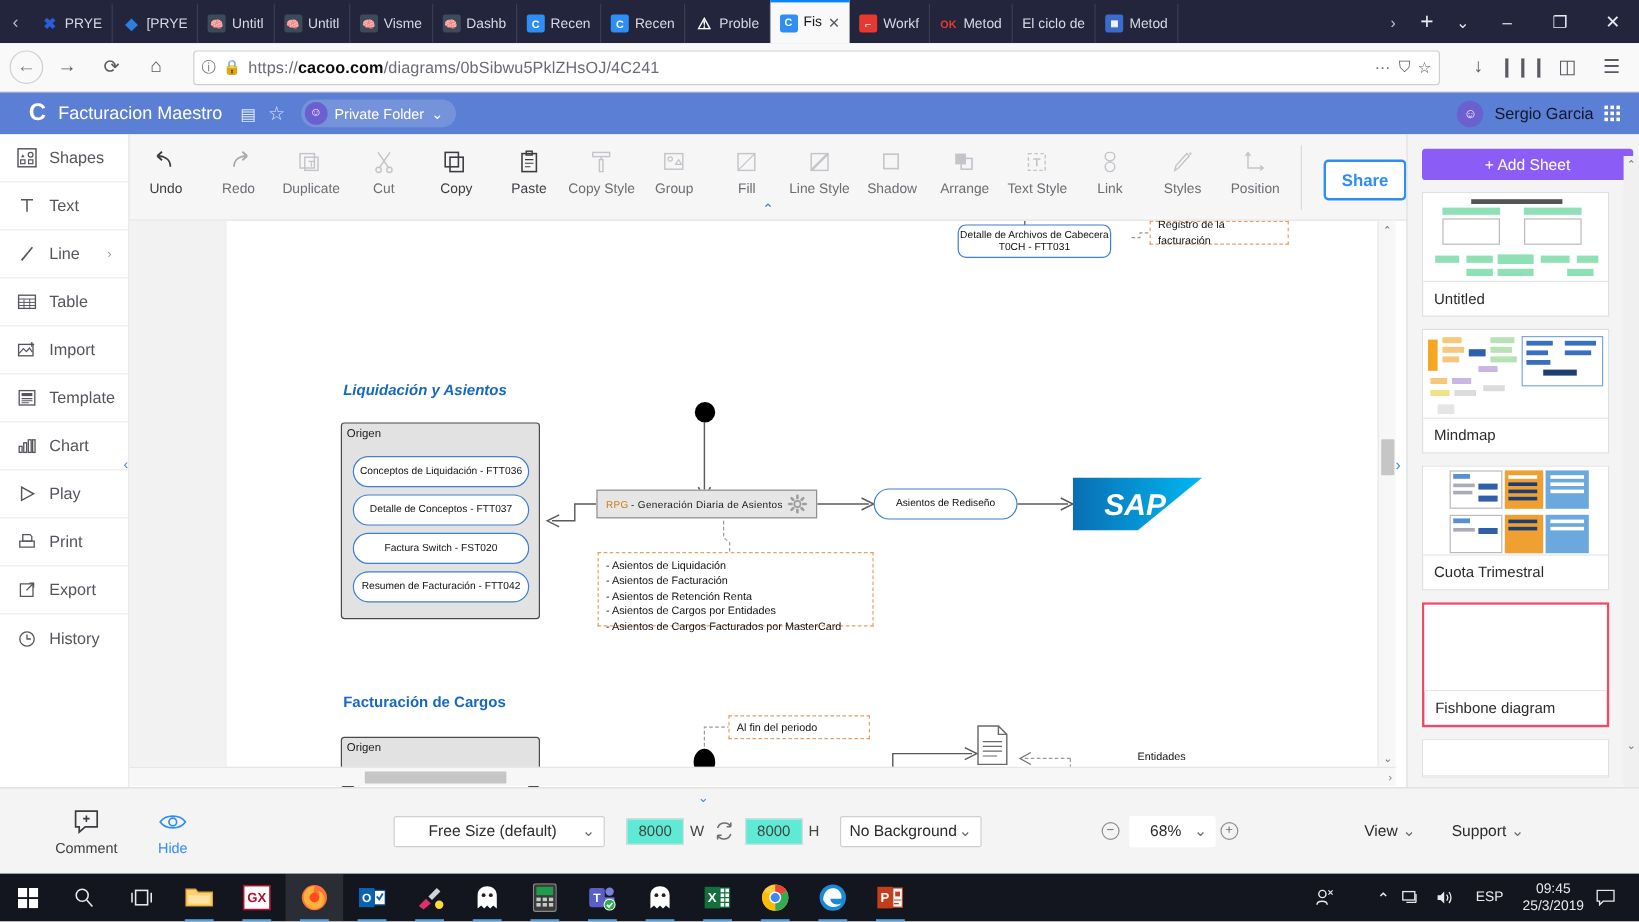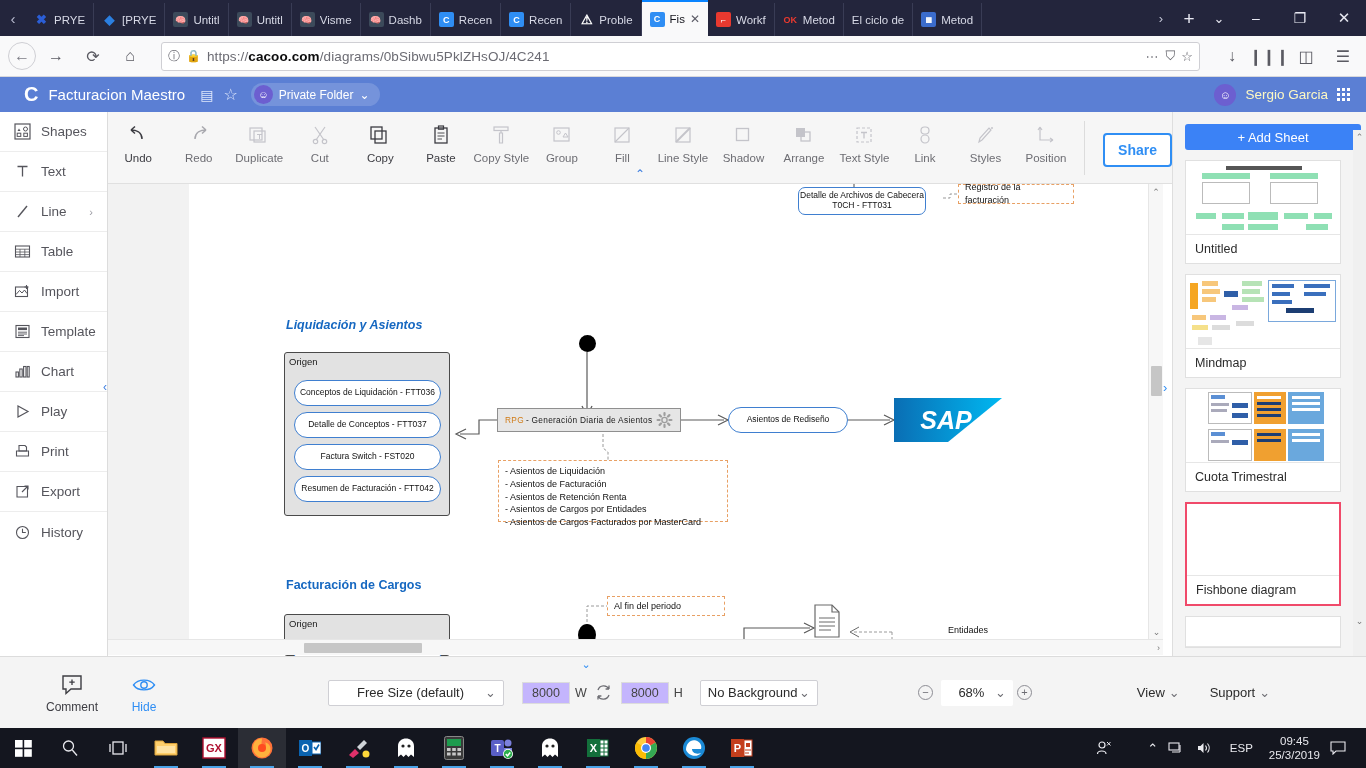--- a/index.html
+++ b/index.html
@@ -77,21 +77,21 @@
   .folder-pill {
     display: flex; align-items: center; gap: 6px; background: rgba(255,255,255,.16);
     border-radius: 12px; padding: 2px 10px 2px 3px; margin-left: 8px;
   }
   .folder-av { width: 19px; height: 19px; border-radius: 50%; background: #6c5fd0;
     display:flex;align-items:center;justify-content:center;color:#fff;font-size:10px;}
   .folder-txt { color: #fff; font-size: 12px; }
   .hdr-right { margin-left: auto; display: flex; align-items: center; gap: 9px; padding-right: 6px; }
   .user-av { width: 22px; height: 22px; border-radius: 50%; background: #6c5fd0;
     display:flex;align-items:center;justify-content:center;color:#fff;font-size:11px;}
-  .user-name { color: #fef9c3; font-size: 13.5px; }
+  .user-name { color: #0f172a; font-size: 13.5px; }
   .grid-ic { display: grid; grid-template-columns: repeat(3, 3px); gap: 2px; }
   .grid-ic i { width: 3px; height: 3px; background: #fff; display: block; }
 
   
   .rail {
     position: absolute; top: 112px; left: 0; width: 108px; height: 544px;
     background: #fff; border-right: 1px solid #dcdcdc;
   }
   .rail-item {
     height: 40px; display: flex; align-items: center; gap: 9px; padding-left: 12px;
@@ -179,21 +179,21 @@
   .hscroll .arrow { position:absolute; right: 3px; top:0; height:16px; display:flex;align-items:center; color:#787878; font-size:9px;}
   .panel-collapse { position: absolute; left: 1163px; top: 380px; color: #2f8ef4; font-size: 13px; }
 
   
   .sheets {
     position: absolute; top: 112px; left: 1172px; width: 194px; height: 544px;
     background: #f4f4f4; border-left: 1px solid #dedede; padding: 12px 12px 0 12px;
     overflow: hidden;
   }
   .add-sheet {
-    width: 176px; height: 26px; background: #3b82f6; color: #fff; border-radius: 3px;
+    width: 176px; height: 26px; background: #8b5cf6; color: #fff; border-radius: 3px;
     display: flex; align-items: center; justify-content: center; font-size: 13px;
     margin-bottom: 10px;
   }
   .sheet-card {
     width: 156px; background: #fff; border: 1px solid #e0e0e0; margin-bottom: 10px;
   }
   .sheet-card.selected { border: 2px solid #f04a6a; }
   .sheet-thumb { height: 74px; border-bottom: 1px solid #e6e6e6; position: relative; overflow: hidden; background: #fff; }
   .sheet-name { height: 28px; display: flex; align-items: center; padding-left: 9px; font-size: 12.5px; color: #2b2b2b; }
   .sheets-scroll {
@@ -215,21 +215,21 @@
     background: #f4f4f4; border-top: 1px solid #dcdcdc; display: flex; align-items: center;
   }
   .bb-item { width: 72px; display: flex; flex-direction: column; align-items: center; gap: 2px; font-size: 12px; color: #3c3c42; }
   .bb-item.hide { color: #2f8ef4; }
   .bb-ic { height: 26px; display: flex; align-items: center; justify-content: center; }
   .select-box {
     height: 26px; background: #fff; border: 1px solid #cfcfd4; border-radius: 2px;
     display: flex; align-items: center; justify-content: space-between; padding: 0 7px;
     font-size: 13px; color: #2b2b2b;
   }
-  .numfield { width: 48px; height: 22px; background: #c4b5fd; border: 1px solid #dcdcdc;
+  .numfield { width: 48px; height: 22px; background: #5eead4; border: 1px solid #dcdcdc;
     display:flex;align-items:center;justify-content:center; font-size: 12.5px; color: #444;}
   .unit { font-size: 12.5px; color: #444; margin: 0 8px 0 5px; }
   .zoom-circle { width: 15px; height: 15px; border: 1.2px solid #8d8d94; border-radius: 50%;
     display:flex;align-items:center;justify-content:center;font-size:11px;color:#6d6d73;line-height:1;}
   .bottom-collapse { position: absolute; left: 0; top: 658px; width: 1172px; text-align: center; color: #2f8ef4; font-size: 11px;}
 
   
   .taskbar {
     position: absolute; top: 728px; left: 0; width: 1366px; height: 40px;
     background: #14161f; display: flex; align-items: center;

